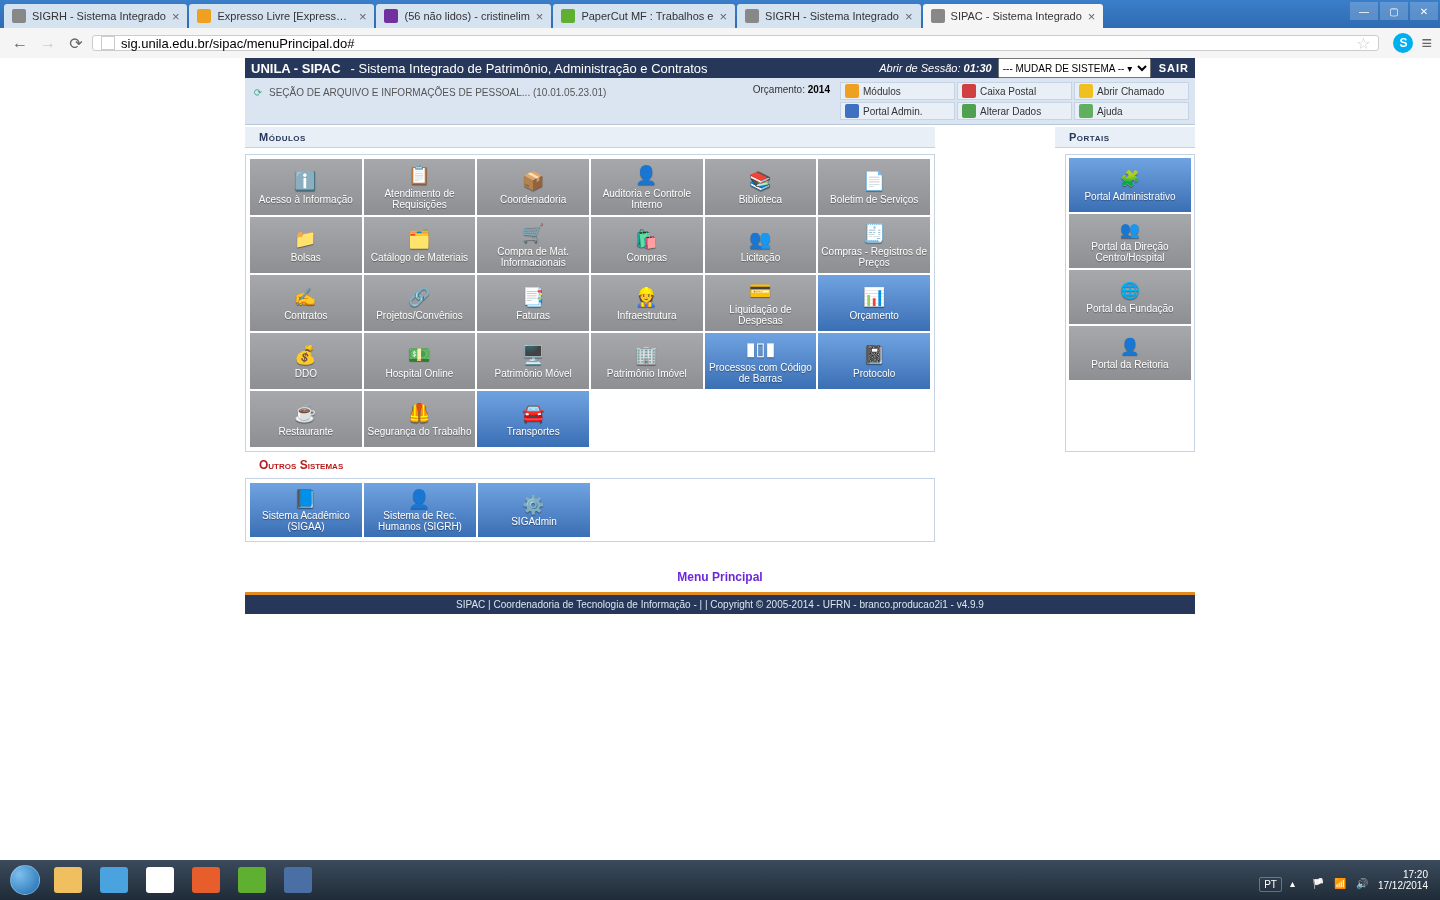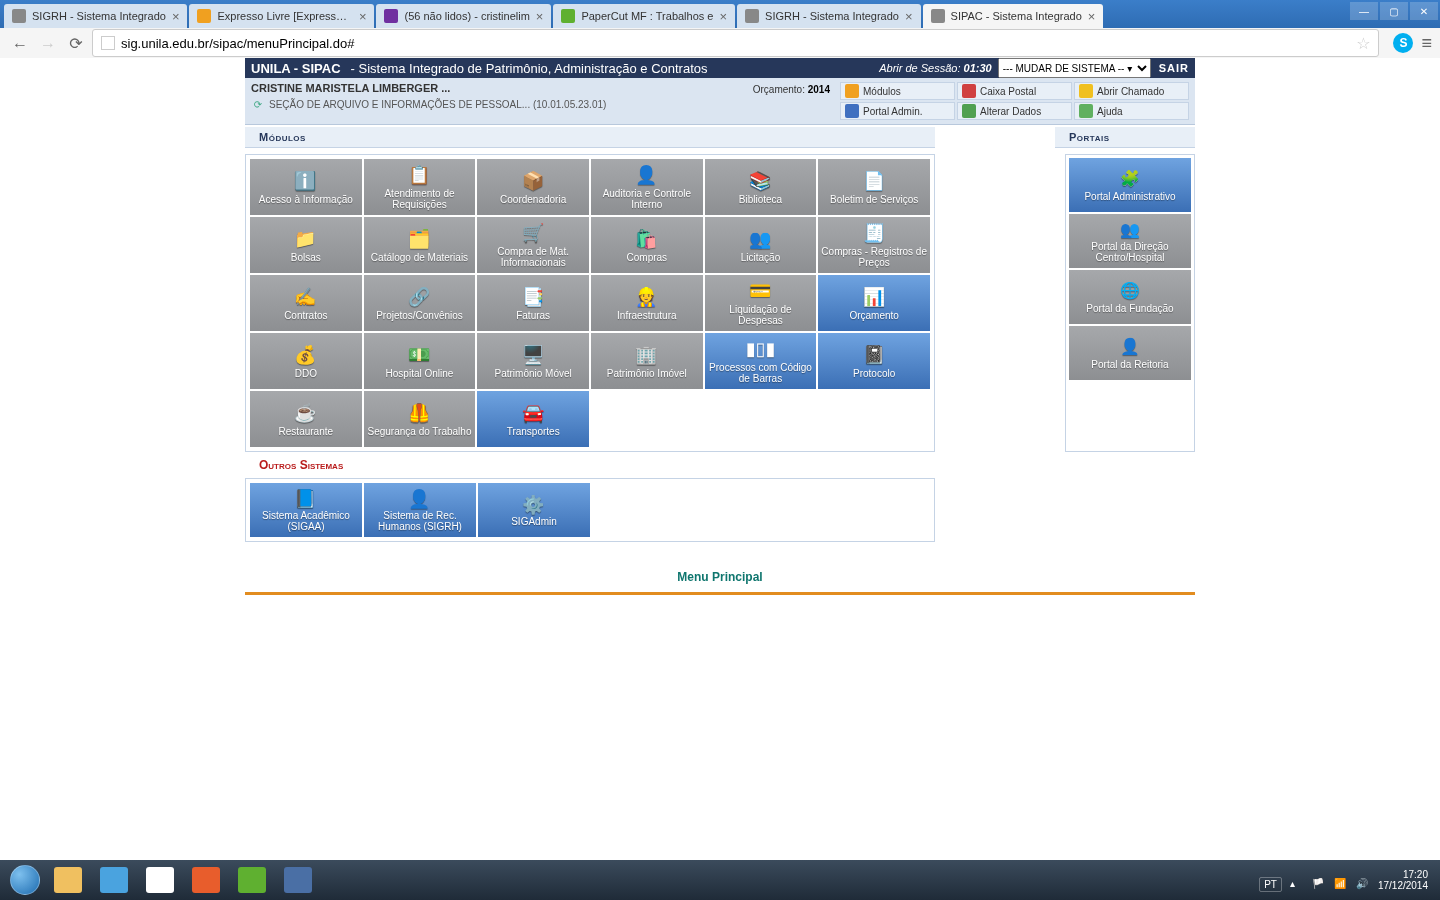--- a/index.html
+++ b/index.html
@@ -11,21 +11,21 @@
 .tab-strip { height: 28px; background: linear-gradient(#3b7ec9, #2e6cb3); display: flex; align-items: flex-end; padding-left: 4px; }
 .tab { height: 24px; background: #d5e2f0; border-radius: 3px 3px 0 0; margin-right: 2px; padding: 0 8px; display: flex; align-items: center; font-size: 11px; color: #333; max-width: 185px; position: relative; }
 .tab.active { background: #f5f5f5; text-align: center; }
 .tab .favicon { width: 14px; height: 14px; margin-right: 6px; flex: none; border-radius: 2px; }
 .tab .tab-title { white-space: nowrap; overflow: hidden; text-overflow: ellipsis; flex: 1; }
 .tab .tab-close { margin-left: 6px; color: #666; font-size: 13px; cursor: pointer; }
 .win-buttons { position: absolute; right: 2px; top: 2px; display: flex; }
 .win-btn { width: 28px; height: 18px; background: rgba(255,255,255,0.2); margin-left: 2px; display:flex; align-items:center; justify-content:center; color:#fff; font-size:10px; }
 .nav-bar { height: 30px; display: flex; align-items: center; padding: 0 8px; background: #f5f5f5; }
 .nav-btn { width: 24px; height: 24px; display:flex; align-items:center; justify-content:center; color:#666; font-size:16px; margin-right:4px; }
-.url-bar { flex: 1; height: 28px; border: 1px solid #ccc; border-radius: 3px; background: #fff; display:flex; align-items:center; padding: 0 8px; font-size:13px; margin-right:8px; }
+.url-bar { flex: 1; height: 16px; border: 1px solid #ccc; border-radius: 3px; background: #fff; display:flex; align-items:center; padding: 0 8px; font-size:13px; margin-right:8px; }
 .url-bar .page-icon { width:14px; height:14px; margin-right:6px; border:1px solid #ccc; }
 .star { color:#ccc; font-size:16px; margin-left:6px; }
 .skype-icon { width:20px; height:20px; background:#00aff0; border-radius:50%; color:#fff; display:flex; align-items:center; justify-content:center; font-weight:bold; margin-left:6px; font-size:12px;}
 .menu-btn { font-size:18px; color:#666; margin-left:8px; }
 
 
 .page { position: absolute; top: 58px; left: 0; right: 0; bottom: 40px; background: #fff; overflow: hidden; }
 .container { width: 950px; margin: 0 auto; }
 
 
@@ -68,21 +68,21 @@
 .port-item { background: linear-gradient(#a6a8ab, #8d8f92); height:54px; display:flex; flex-direction:column; align-items:center; justify-content:center; color:#fff; font-size:10px; text-align:center; margin-bottom:2px; cursor:pointer; text-shadow:0 1px 1px rgba(0,0,0,0.4);}
 .port-item.blue { background: linear-gradient(#6fa3e0, #3b6fb5); }
 .port-item .micon { width:24px; height:20px; margin-bottom:2px; display:flex; align-items:center; justify-content:center; font-size:16px; }
 
 
 .section-head2 { background:#fff; color:#b91c1c; font-weight:bold; font-size:12px; padding:6px 14px; font-variant:small-caps; }
 .sys-panel { width: 690px; border:1px solid #c5d3e5; padding:4px; display:flex; gap:2px;}
 .sys-item { background: linear-gradient(#6fa3e0, #3b6fb5); width:112px; height:54px; display:flex; flex-direction:column; align-items:center; justify-content:center; color:#fff; font-size:10px; text-align:center; cursor:pointer; text-shadow:0 1px 1px rgba(0,0,0,0.4);}
 .sys-item .micon { font-size:18px; }
 
-.menu-prin { text-align:center; color:#0f766e; font-weight:bold; margin: 28px 0 8px; font-size:12px;}
+.menu-prin { text-align:center; color:#6d28d9; font-weight:bold; margin: 28px 0 8px; font-size:12px;}
 .orange-line { height:3px; background:#e28c1f; }
 .footer { background:#26375a; color:#dce4f0; text-align:center; font-size:10px; padding:4px; }
 
 
 .taskbar { position:absolute; bottom:0; left:0; right:0; height:40px; background: linear-gradient(#3b4b5c, #1f2b38); display:flex; align-items:center; padding:0 6px; }
 .start-btn { width:38px; height:32px; display:flex; align-items:center; justify-content:center; }
 .start-orb { width:30px; height:30px; border-radius:50%; background: radial-gradient(circle at 30% 30%, #7ec0ee, #1c6bb0); border:1px solid rgba(255,255,255,0.3);}
 .task-icon { width:44px; height:32px; display:flex; align-items:center; justify-content:center; margin-left:2px; }
 .ticon-box { width:28px; height:26px; border-radius:3px; }
 .systray { margin-left:auto; display:flex; align-items:flex-end; color:#fff; font-size:10px; gap:8px; padding-right:6px;}
@@ -155,21 +155,20 @@
         <span class="brand">UNILA - SIPAC</span>
         <span class="subtitle">- Sistema Integrado de Patrimônio, Administração e Contratos</span>
         <span class="spacer"></span>
         <span class="session"><span>Abrir de Sessão:</span> <b>01:30</b></span>
         <select><option>--- MUDAR DE SISTEMA -- ▾</option></select>
         <span class="sair">SAIR</span>
       </div>
 
       <div class="infobar">
         <div class="info-left">
-          <div class="user-line">CRISTINE MARISTELA LIMBERGER ...</div>
           <div class="dept-line">
             <span class="refresh-icon">⟳</span>
             <span>SEÇÃO DE ARQUIVO E INFORMAÇÕES DE PESSOAL... (10.01.05.23.01)</span>
           </div>
         </div>
         <div class="orc"><span>Orçamento:</span> <b>2014</b></div>
         <div class="toolbar-links" id="toolbar-links">
             <div class="tool-link">
               <span class="ticon" style="background:#f0a020"></span>
               <span>Módulos</span>
@@ -347,20 +346,21 @@
             <div>Sistema de Rec. Humanos (SIGRH)</div>
           </div>
           <div class="sys-item">
             <div class="micon">⚙️</div>
             <div>SIGAdmin</div>
           </div>
         </div>
 
       <div class="menu-prin">Menu Principal</div>
       <div class="orange-line"></div>
+      <div class="footer">SIPAC | Coordenadoria de Tecnologia de Informação - | | Copyright © 2005-2014 - UFRN - branco.producao2i1 - v4.9.9</div>
     </div>
   </div>
 
   <div class="taskbar">
     <div class="start-btn">
         <div class="start-orb"></div>
       </div>
     <div id="task-icons" style="display:flex">
         <div class="task-icon">
           <div class="ticon-box" style="background:#f0c060"></div>

